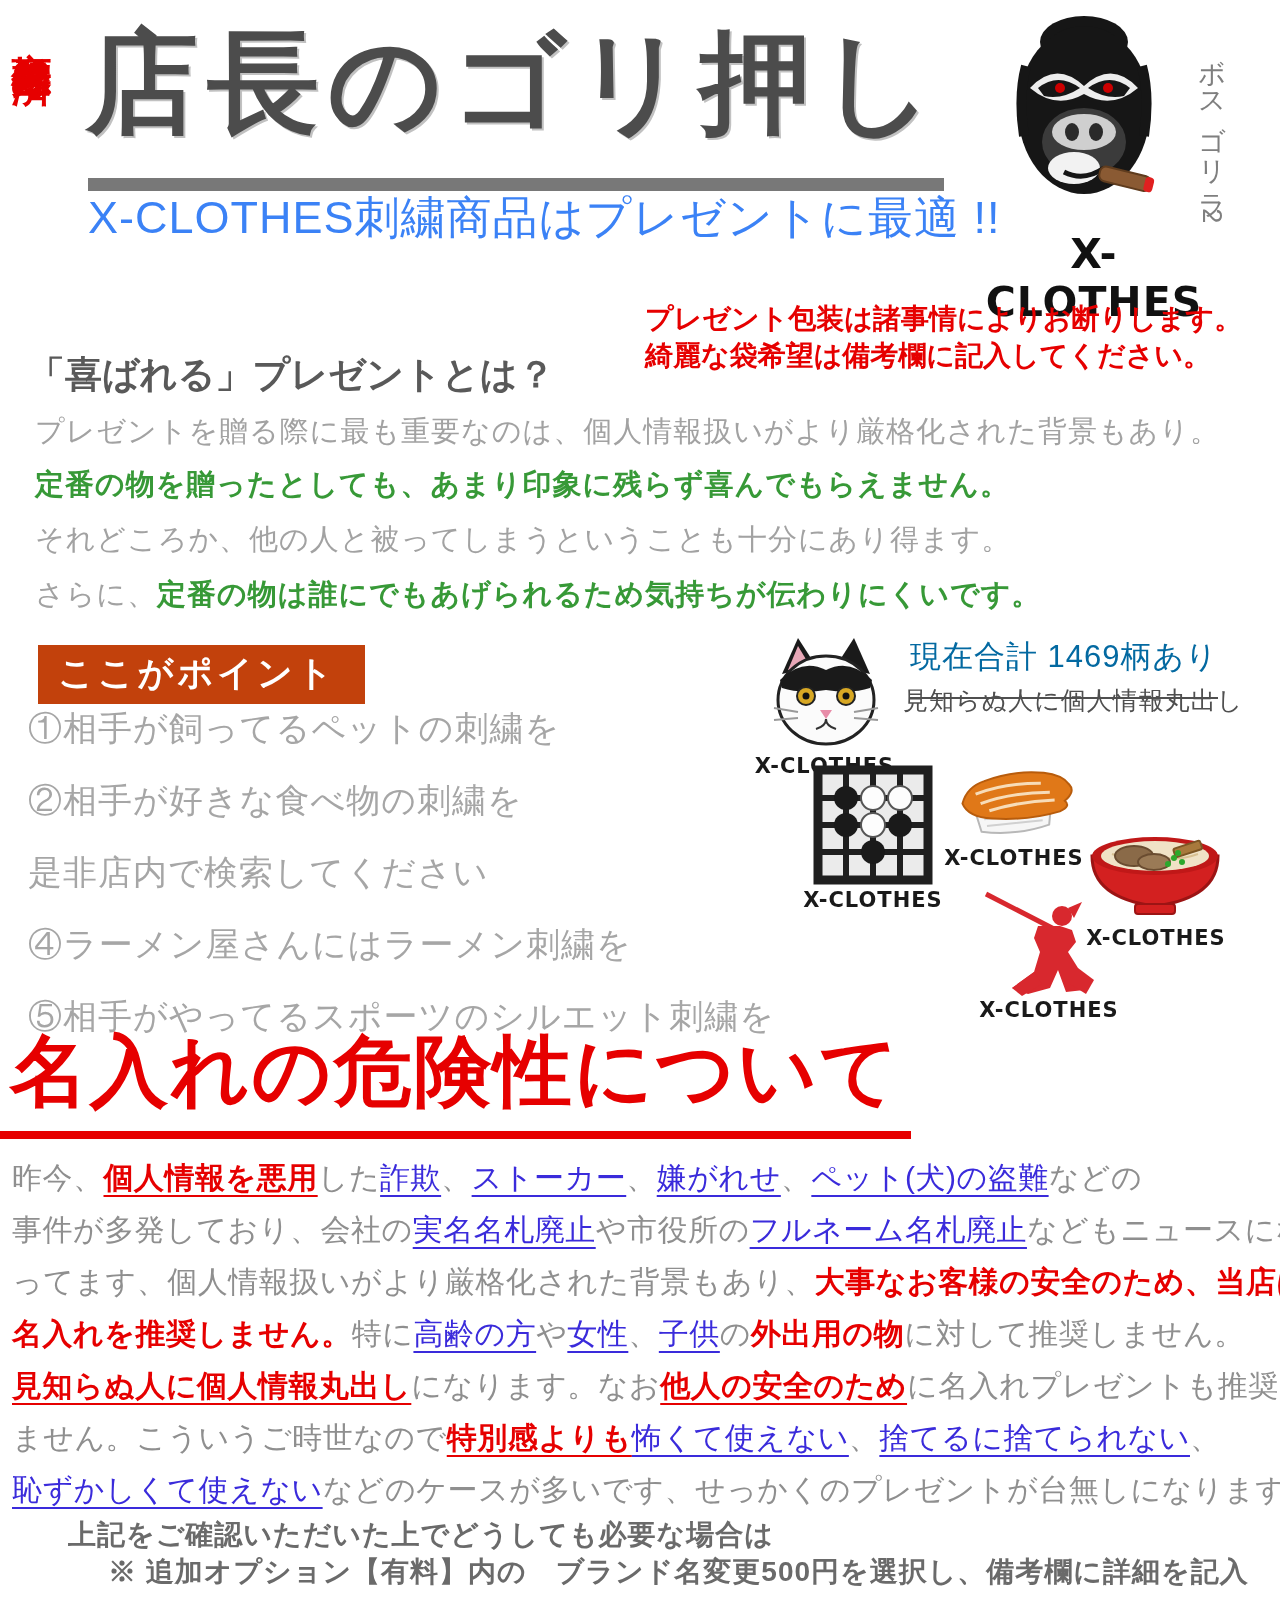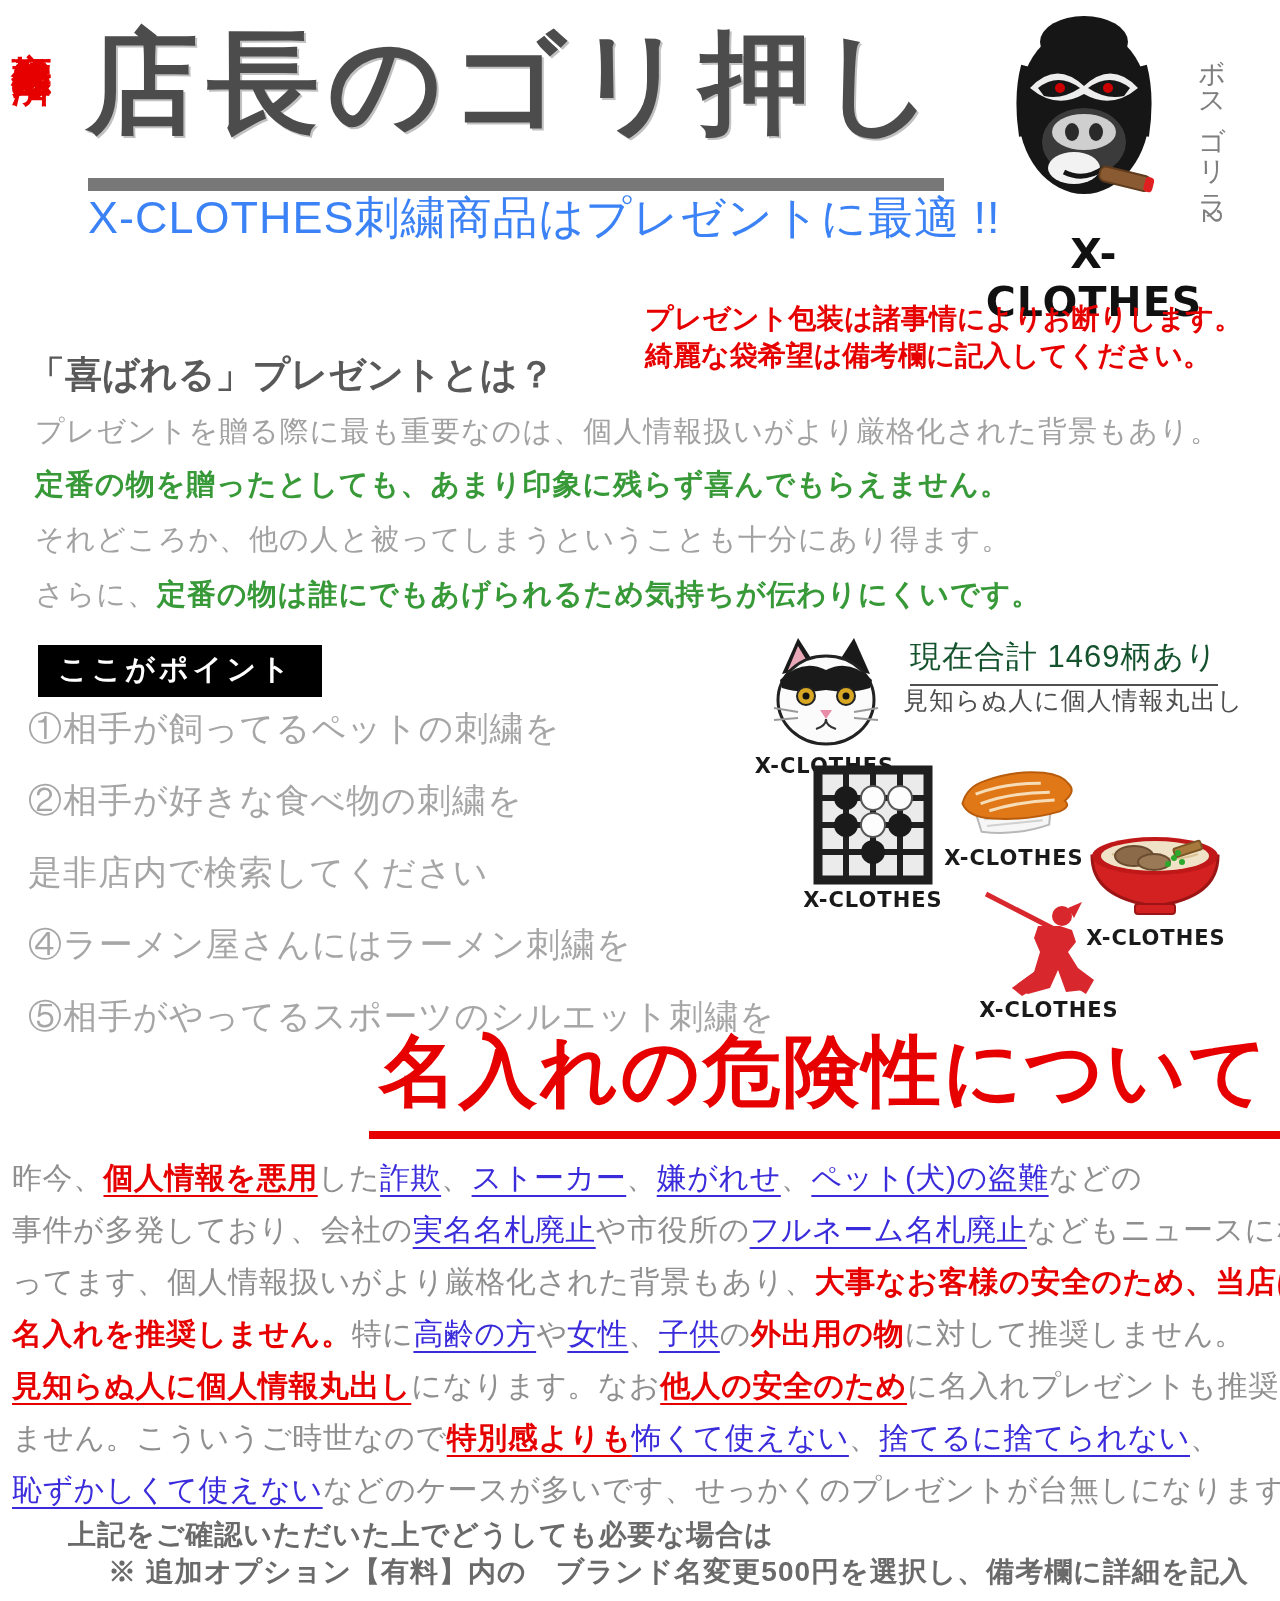--- a/index.html
+++ b/index.html
@@ -37,38 +37,38 @@
   .p-line{font-size:29px;letter-spacing:1px;}
   .p-gray{color:#a2a2a2;}
   .p-green{color:#379937;font-weight:700;}
   .pl1{left:35px;top:412px;}
   .pl2{left:35px;top:465px;}
   .pl3{left:35px;top:520px;}
   .pl4{left:35px;top:575px;}
 
   
   .points-badge{
-    left:38px;top:645px;background:#000000;color:#ffffff;font-size:29px;font-weight:700;
+    left:38px;top:645px;background:#c2410c;color:#ffffff;font-size:35px;font-weight:700;
     padding:5px 28px 7px 20px;letter-spacing:4px;
   }
   .points-list{left:28px;top:692px;font-size:34px;color:#a6a6a6;line-height:72px;letter-spacing:1px;}
 
   
   .embroidery-label{
     text-align:center;font-size:21px;font-weight:900;color:#1a1a1a;letter-spacing:1px;
     font-family:"DejaVu Sans", sans-serif;
   }
   .stats-count{
-    left:910px;top:636px;font-size:31px;font-weight:500;color:#14532d;
-    border-bottom:2px solid #4f4f4f;padding-bottom:6px;letter-spacing:1px;
+    left:910px;top:636px;font-size:31px;font-weight:500;color:#0369a1;
+    border-bottom:2px solid #4f4f4f;padding-bottom:19px;letter-spacing:1px;
   }
   .stats-sub{left:903px;top:684px;font-size:25px;color:#4f4f4f;letter-spacing:1px;}
 
   
-  .danger-title-wrap{left:0;top:1020px;width:1280px;text-align:right;}
+  .danger-title-wrap{left:0;top:1020px;width:1280px;text-align:left;}
   .danger-title{
     display:inline-block;font-size:78px;font-weight:900;color:#e60000;
     border-bottom:8px solid #e60000;padding:0 10px 6px 10px;letter-spacing:2px;
   }
   .danger-paragraph{left:12px;top:1152px;width:1260px;font-size:30px;line-height:52px;letter-spacing:0.5px;}
   .rich-line{white-space:nowrap;}
   .seg-gray{color:#8f8f8f;}
   .seg-red{color:#e60000;font-weight:700;}
   .seg-red-u{
     color:#e60000;font-weight:700;text-decoration:underline;

